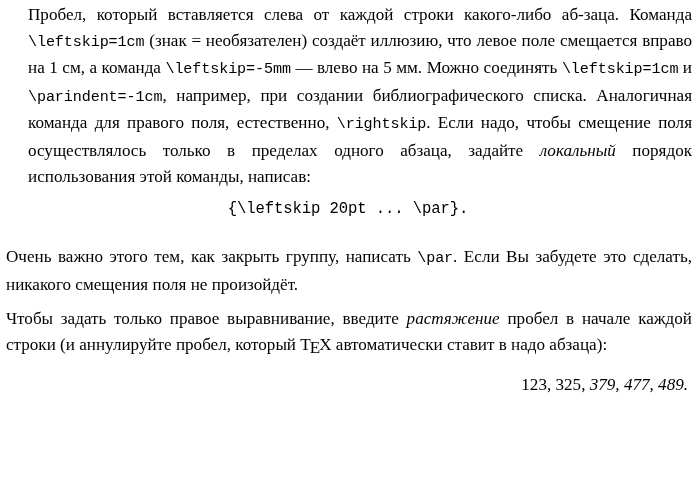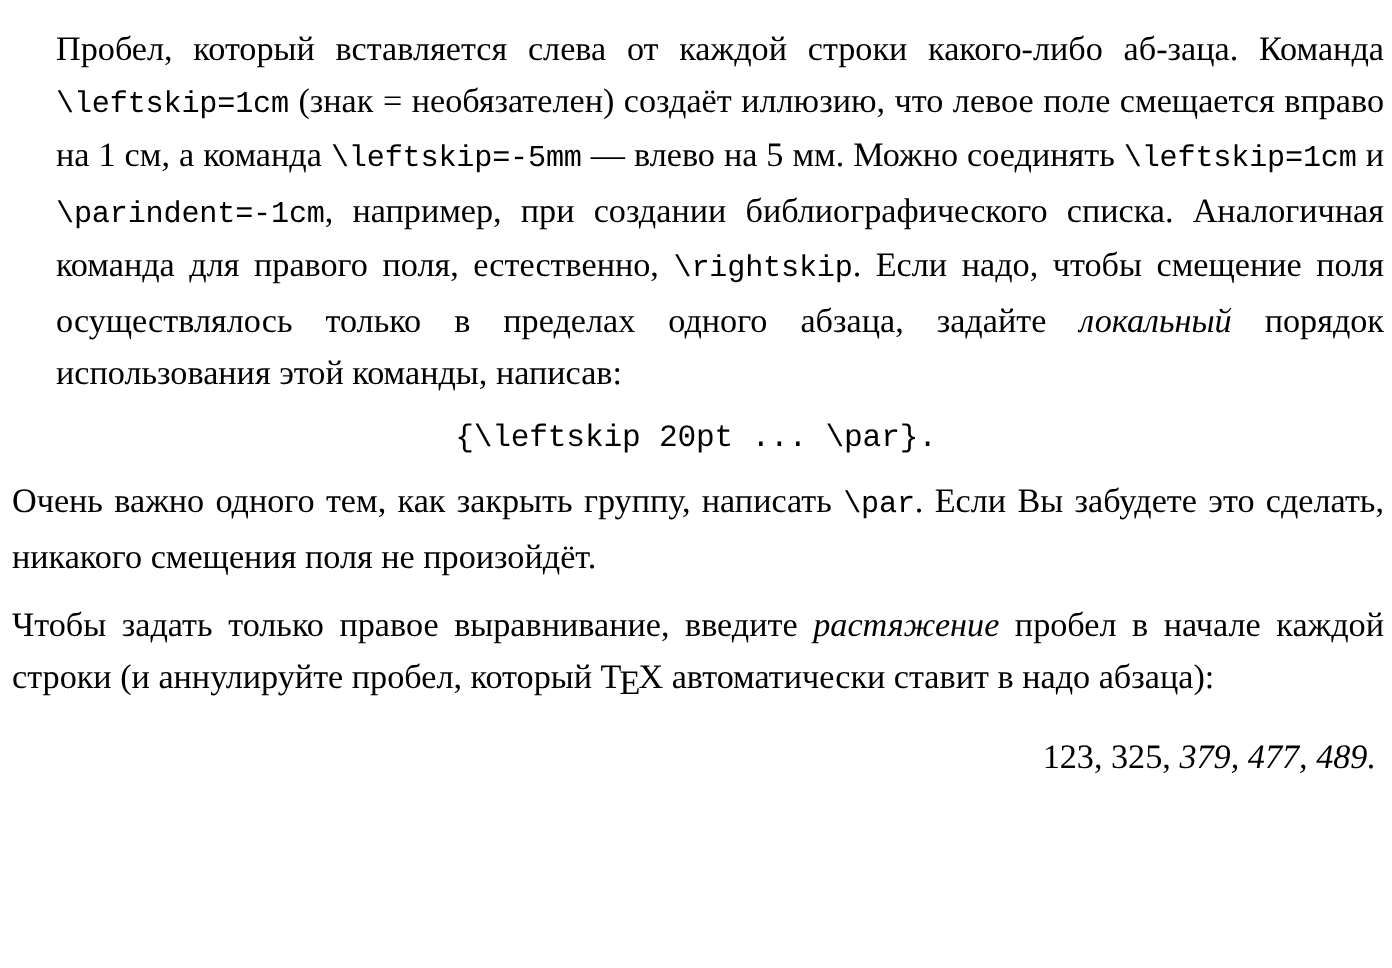--- a/index.html
+++ b/index.html
@@ -24,33 +24,33 @@
   .para {
     font-family: "Liberation Serif", serif;
     font-size: 17.1px;
     line-height: 25.6px;
     text-align: justify;
     text-justify: inter-word;
     margin: 0;
     padding: 0 4px 0 6px;
     hyphens: manual;
   }
-  .p-first { margin-top: 12px; padding-left: 28px; }
+  .p-first { margin-top: 2px; padding-left: 28px; }
   .p-gap { margin-top: 9px; }
   .tt {
     font-family: "Liberation Mono", monospace;
     font-size: 15.1px;
     letter-spacing: -0.1px;
   }
   .it { font-style: italic; }
   .display {
     font-family: "Liberation Mono", monospace;
     font-size: 15.6px;
     text-align: center;
-    margin: 11px 0 10px 0;
+    margin: 11px 0 26px 0;
     letter-spacing: -0.1px;
   }
   .display2 {
     font-family: "Liberation Mono", monospace;
     font-size: 15.6px;
     text-align: center;
     margin: 12px 0 6px 0;
     letter-spacing: -0.1px;
   }
   .tex {
@@ -78,21 +78,21 @@
 
 <div class="page">
 
   <p class="para p-first">
     <span>Пробел, который вставляется слева от каждой строки какого-либо аб-заца. Команда </span><span class="tt">\leftskip=1cm</span><span> (знак = необязателен) создаёт иллюзию, что левое поле смещается вправо на 1 см, а команда </span><span class="tt">\leftskip=-5mm</span><span> — влево на 5 мм. Можно соединять </span><span class="tt">\leftskip=1cm</span><span> и </span><span class="tt">\parindent=-1cm</span><span>, например, при создании библиографического списка. Аналогичная команда для правого поля, естественно, </span><span class="tt">\rightskip</span><span>. Если надо, чтобы смещение поля осуществлялось только в пределах одного абзаца, задайте </span><span class="it">локальный</span><span> порядок использования этой команды, написав:</span>
   </p>
 
   <div class="display">{\leftskip 20pt ...  \par}.</div>
 
   <p class="para">
-    <span>Очень важно одного тем, как закрыть группу, написать </span><span class="tt">\par</span><span>. Если Вы забудете это сделать, никакого смещения поля не произойдёт.</span>
+    <span>Очень важно этого тем, как закрыть группу, написать </span><span class="tt">\par</span><span>. Если Вы забудете это сделать, никакого смещения поля не произойдёт.</span>
   </p>
 
   <p class="para p-gap">
     <span>Чтобы задать только правое выравнивание, введите </span><span class="it">растяжение</span><span> пробел в начале каждой строки (и аннулируйте пробел, который </span><span class="tex nowrap">T<span class="e">E</span>X</span><span> автоматически ставит в надо абзаца):</span>
   </p>
 
 
 
   <div class="index-line">
     <span>123, 325,</span>

